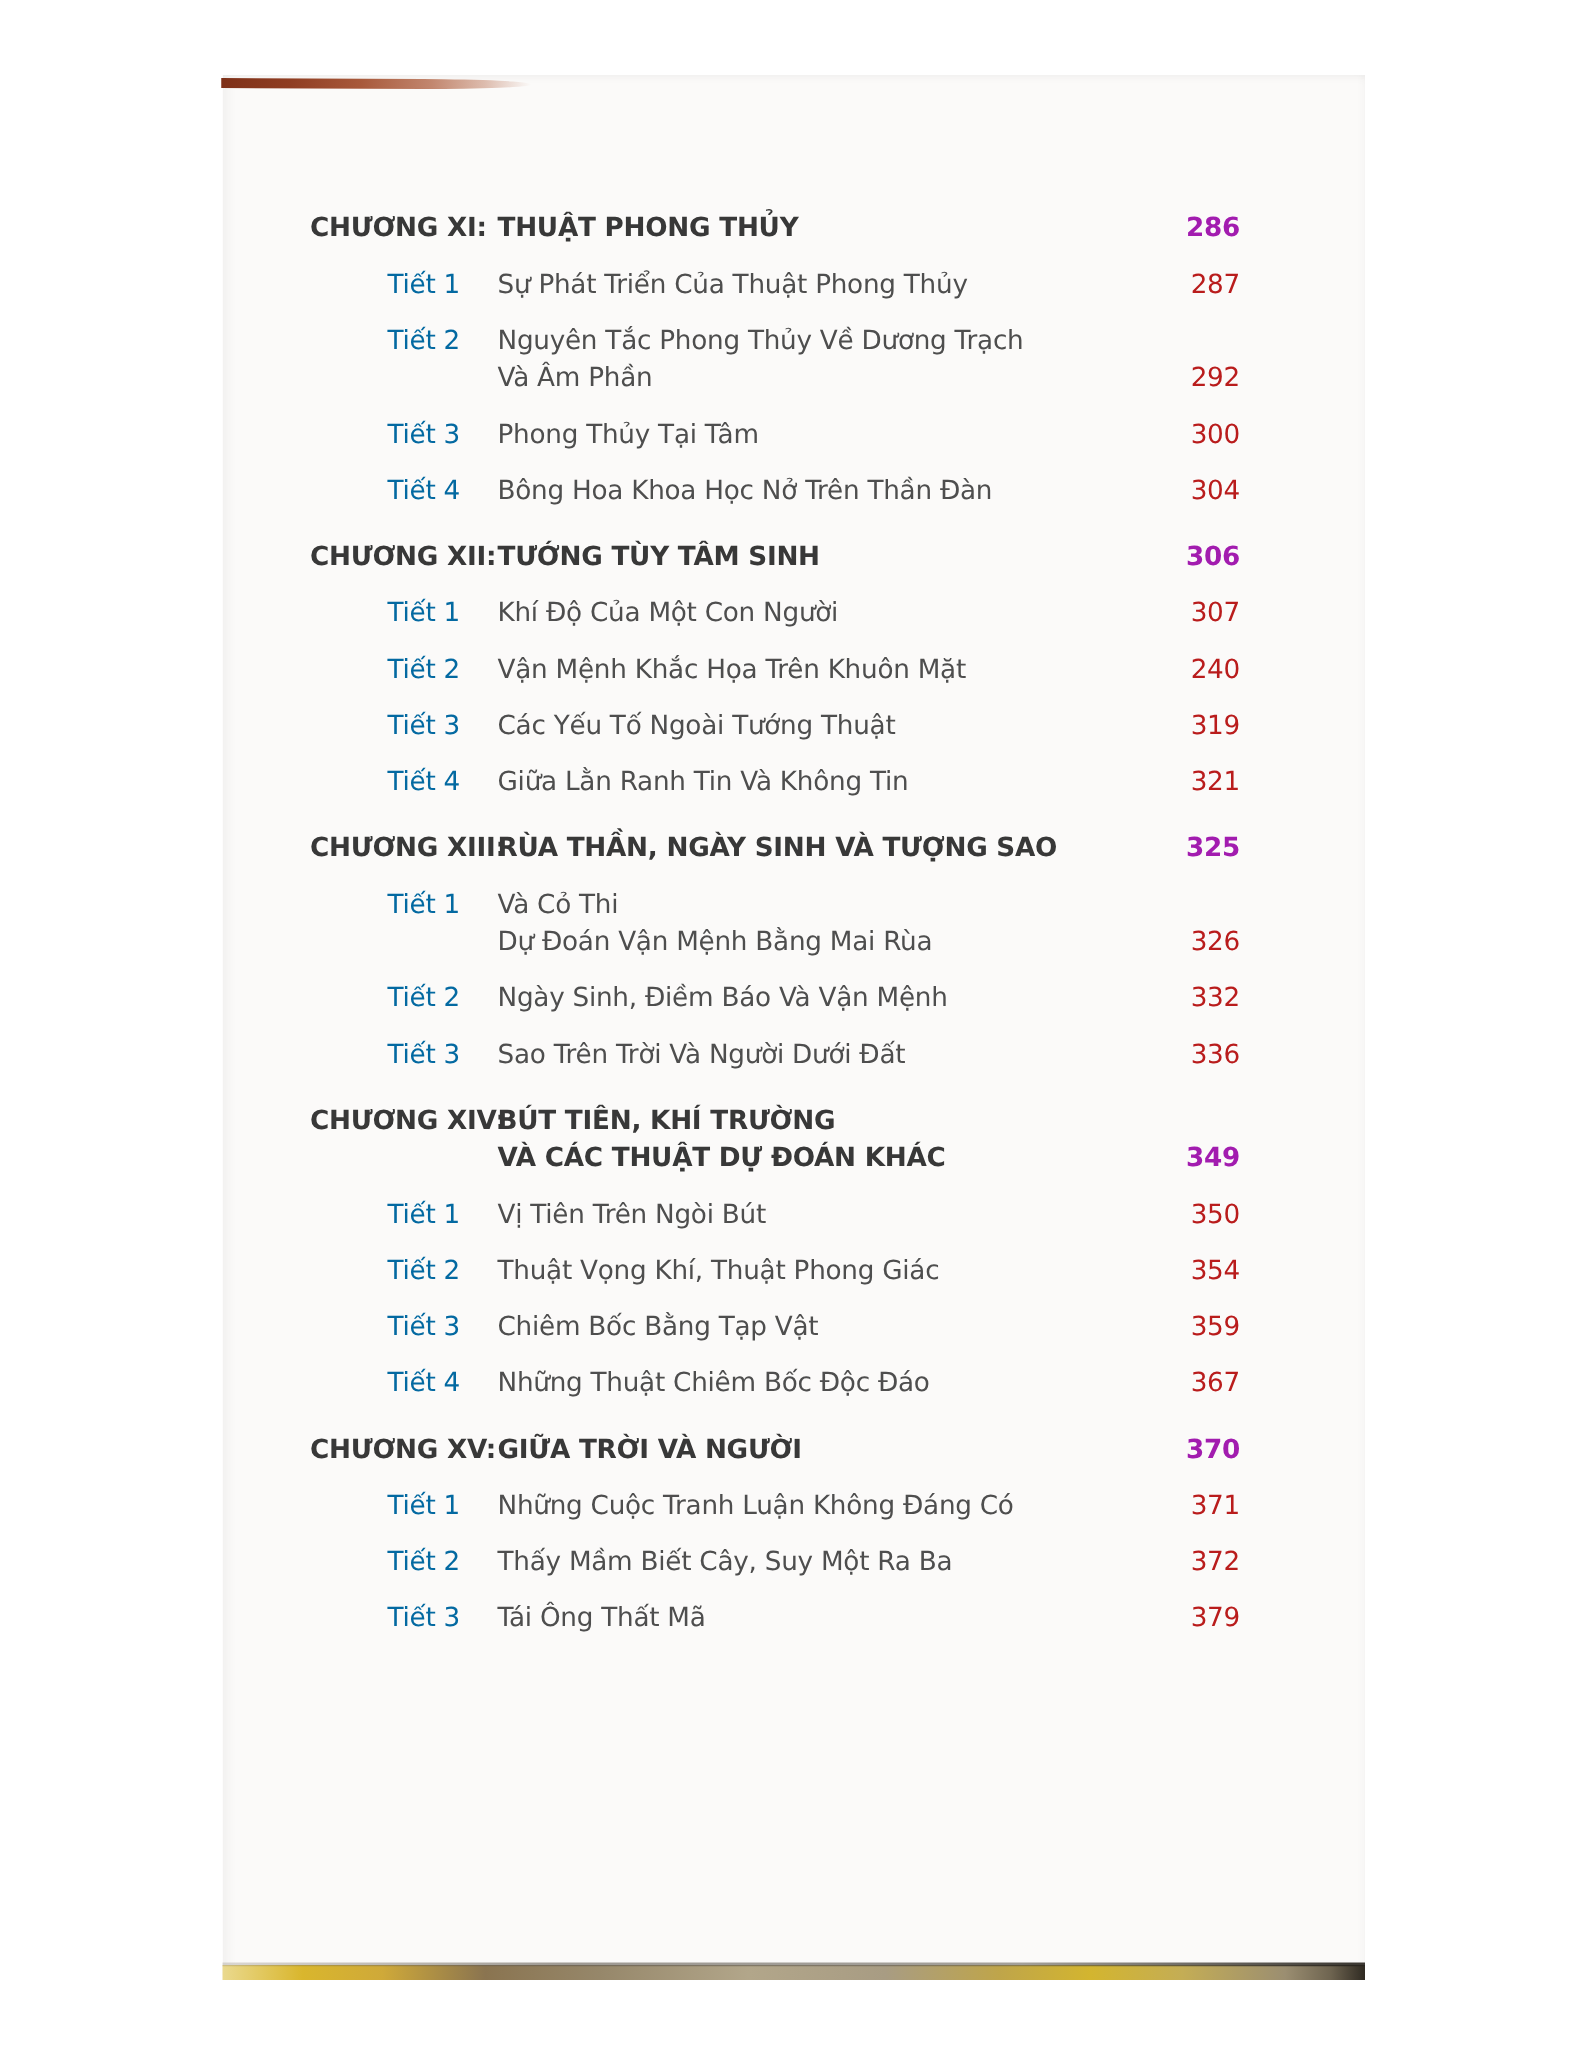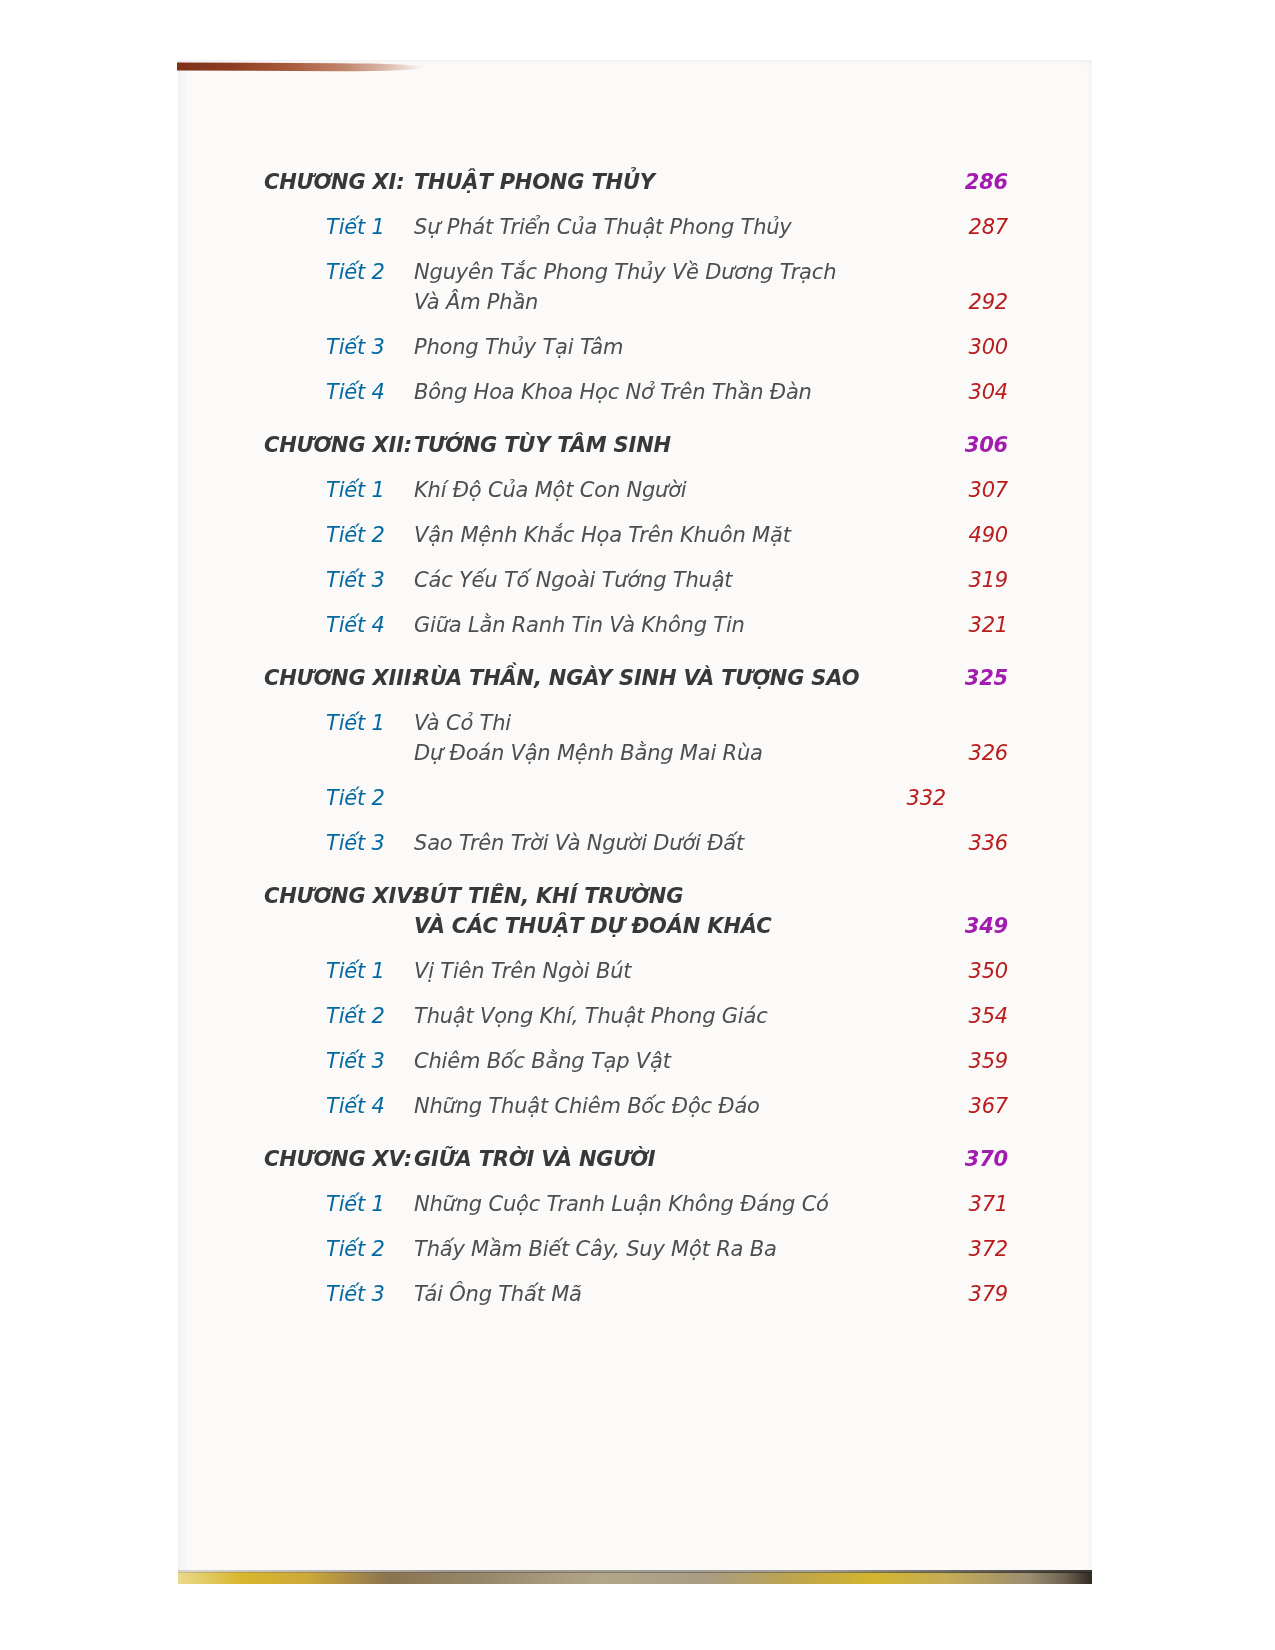--- a/index.html
+++ b/index.html
@@ -52,25 +52,24 @@
     position: absolute;
     top: -2px; left: 0;
     width: 100%; height: 3px;
     background: linear-gradient(90deg,
       rgba(120,110,95,0.25) 0%, rgba(95,88,78,0.6) 30%,
       rgba(90,85,75,0.55) 70%, rgba(40,36,30,0.9) 99%);
   }
 
   .toc {
     position: absolute;
-    top: 0; left: 16px;
+    top: 0; left: 0;
     width: 100%;
     padding: 107px 100px 0 70px;
     color: #4a4a4a;
-    font-style: italic;
   }
   .row {
     display: grid;
     grid-template-columns: 150px 1fr 62px;
     margin-bottom: 15px;
     font-size: 21px;
     line-height: 30px;
     letter-spacing: -0.2px;
   }
   .row .label { align-self: start; white-space: nowrap; }
@@ -147,21 +146,21 @@
         <span class="title">
           <span class="line">Khí Độ Của Một Con Người</span>
         </span>
         <span class="num">307</span>
       </div>
       <div class="row sec">
         <span class="label">Tiết 2</span>
         <span class="title">
           <span class="line">Vận Mệnh Khắc Họa Trên Khuôn Mặt</span>
         </span>
-        <span class="num">490</span>
+        <span class="num">240</span>
       </div>
       <div class="row sec">
         <span class="label">Tiết 3</span>
         <span class="title">
           <span class="line">Các Yếu Tố Ngoài Tướng Thuật</span>
         </span>
         <span class="num">319</span>
       </div>
       <div class="row sec">
         <span class="label">Tiết 4</span>
@@ -183,20 +182,23 @@
       <div class="row sec">
         <span class="label">Tiết 1</span>
         <span class="title">
           <span class="line">Và Cỏ Thi</span>
           <span class="line">Dự Đoán Vận Mệnh Bằng Mai Rùa</span>
         </span>
         <span class="num">326</span>
       </div>
       <div class="row sec">
         <span class="label">Tiết 2</span>
+        <span class="title">
+          <span class="line">Ngày Sinh, Điềm Báo Và Vận Mệnh</span>
+        </span>
         <span class="num">332</span>
       </div>
       <div class="row sec">
         <span class="label">Tiết 3</span>
         <span class="title">
           <span class="line">Sao Trên Trời Và Người Dưới Đất</span>
         </span>
         <span class="num">336</span>
       </div>
     </div>

